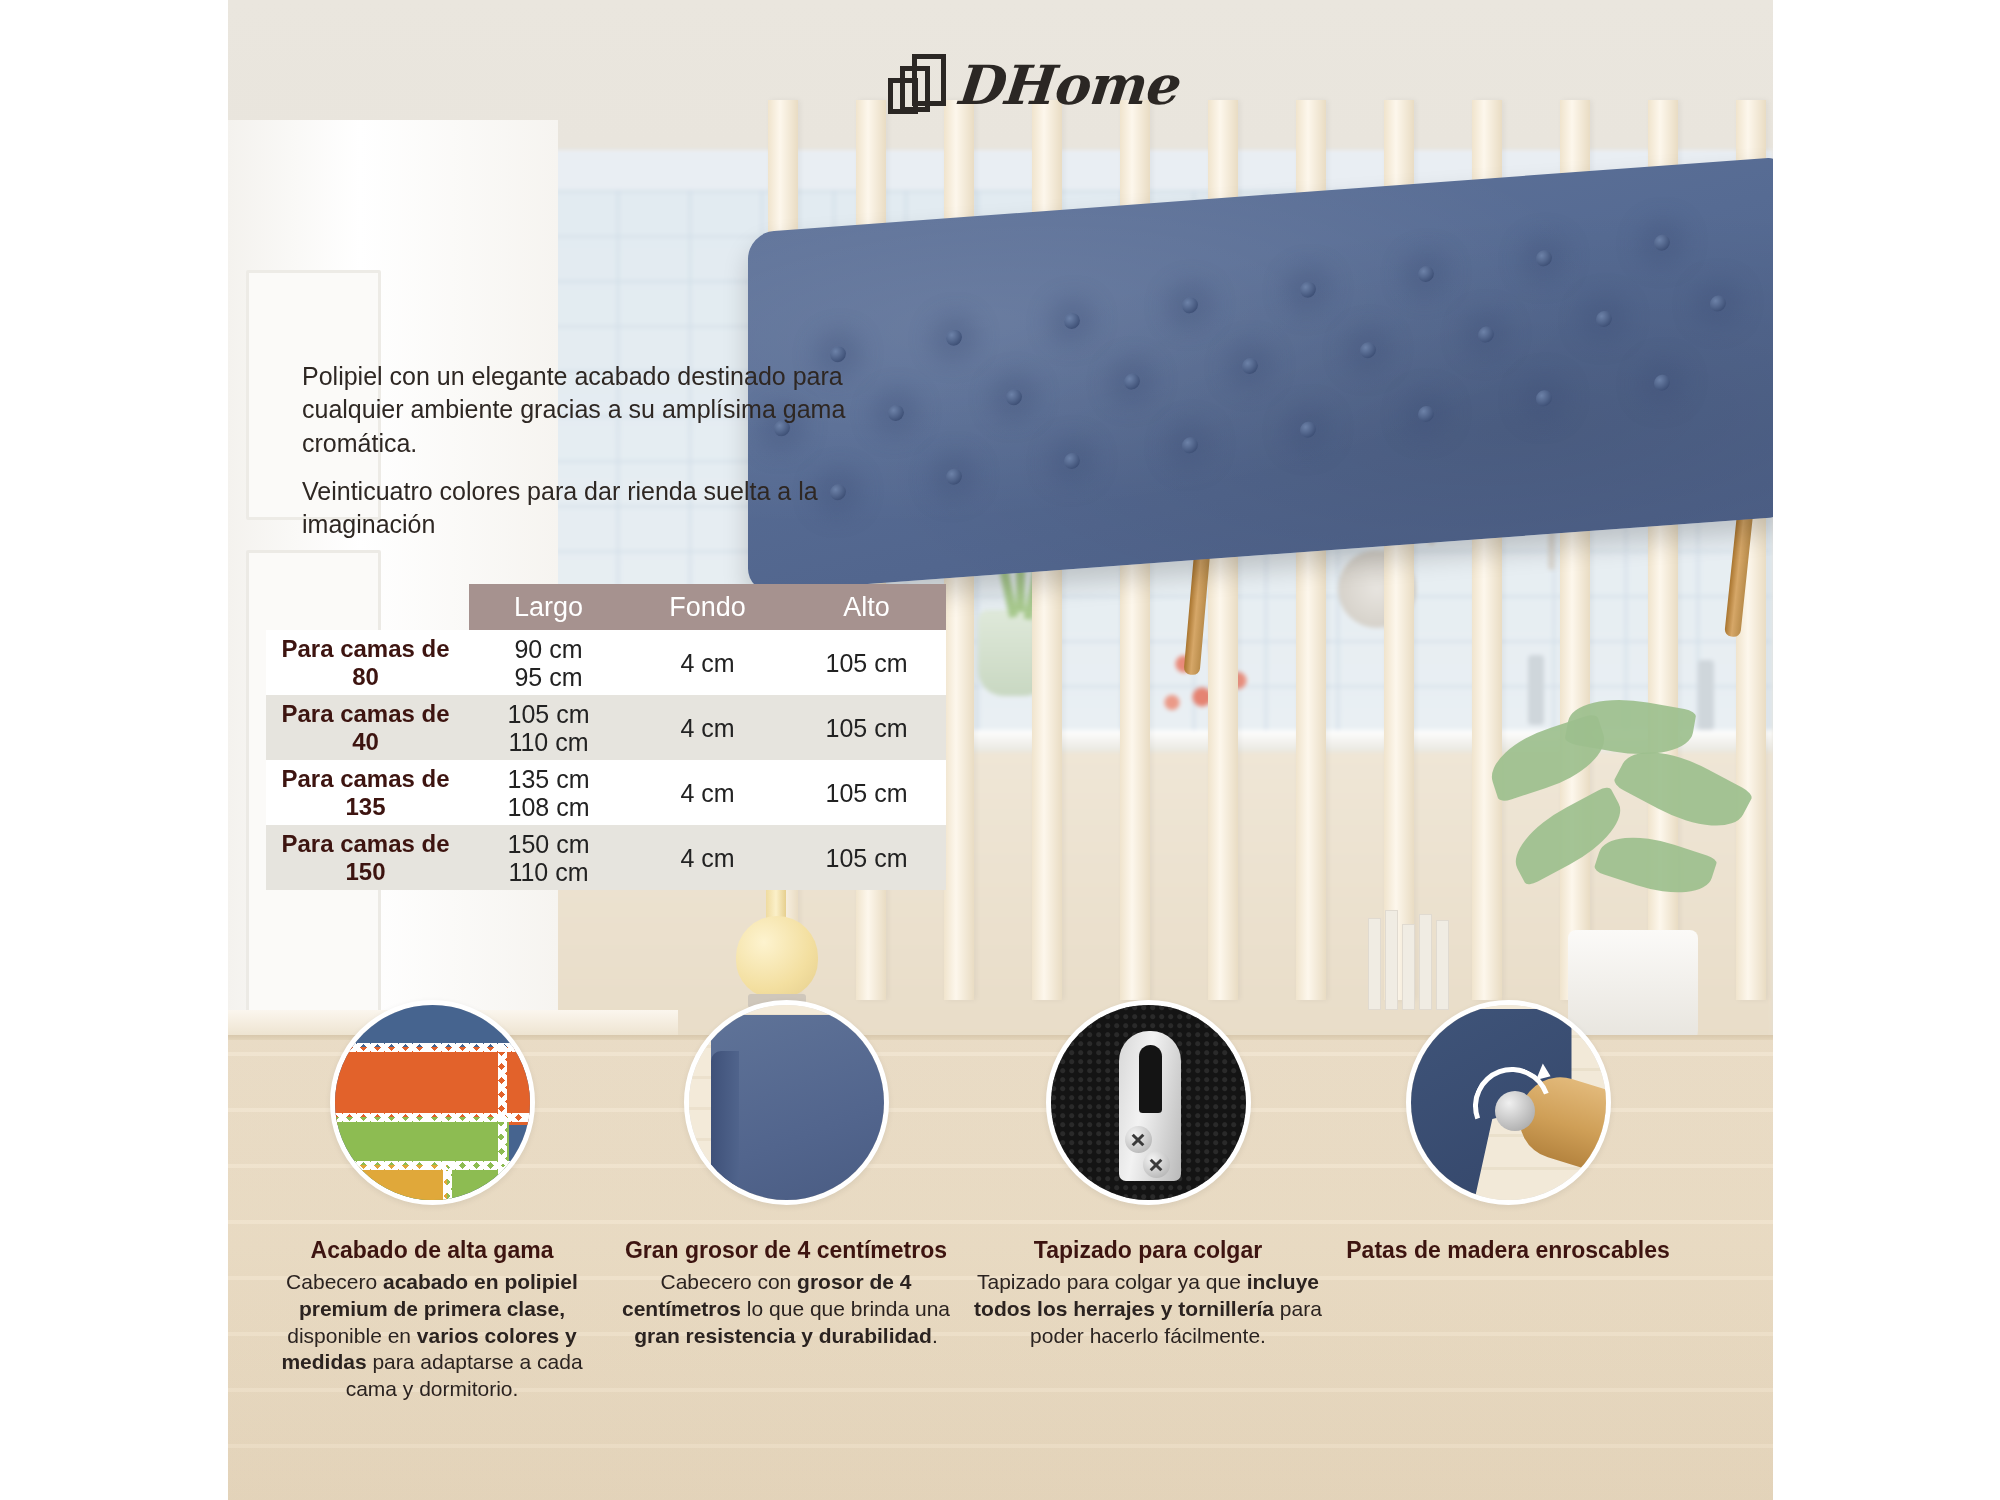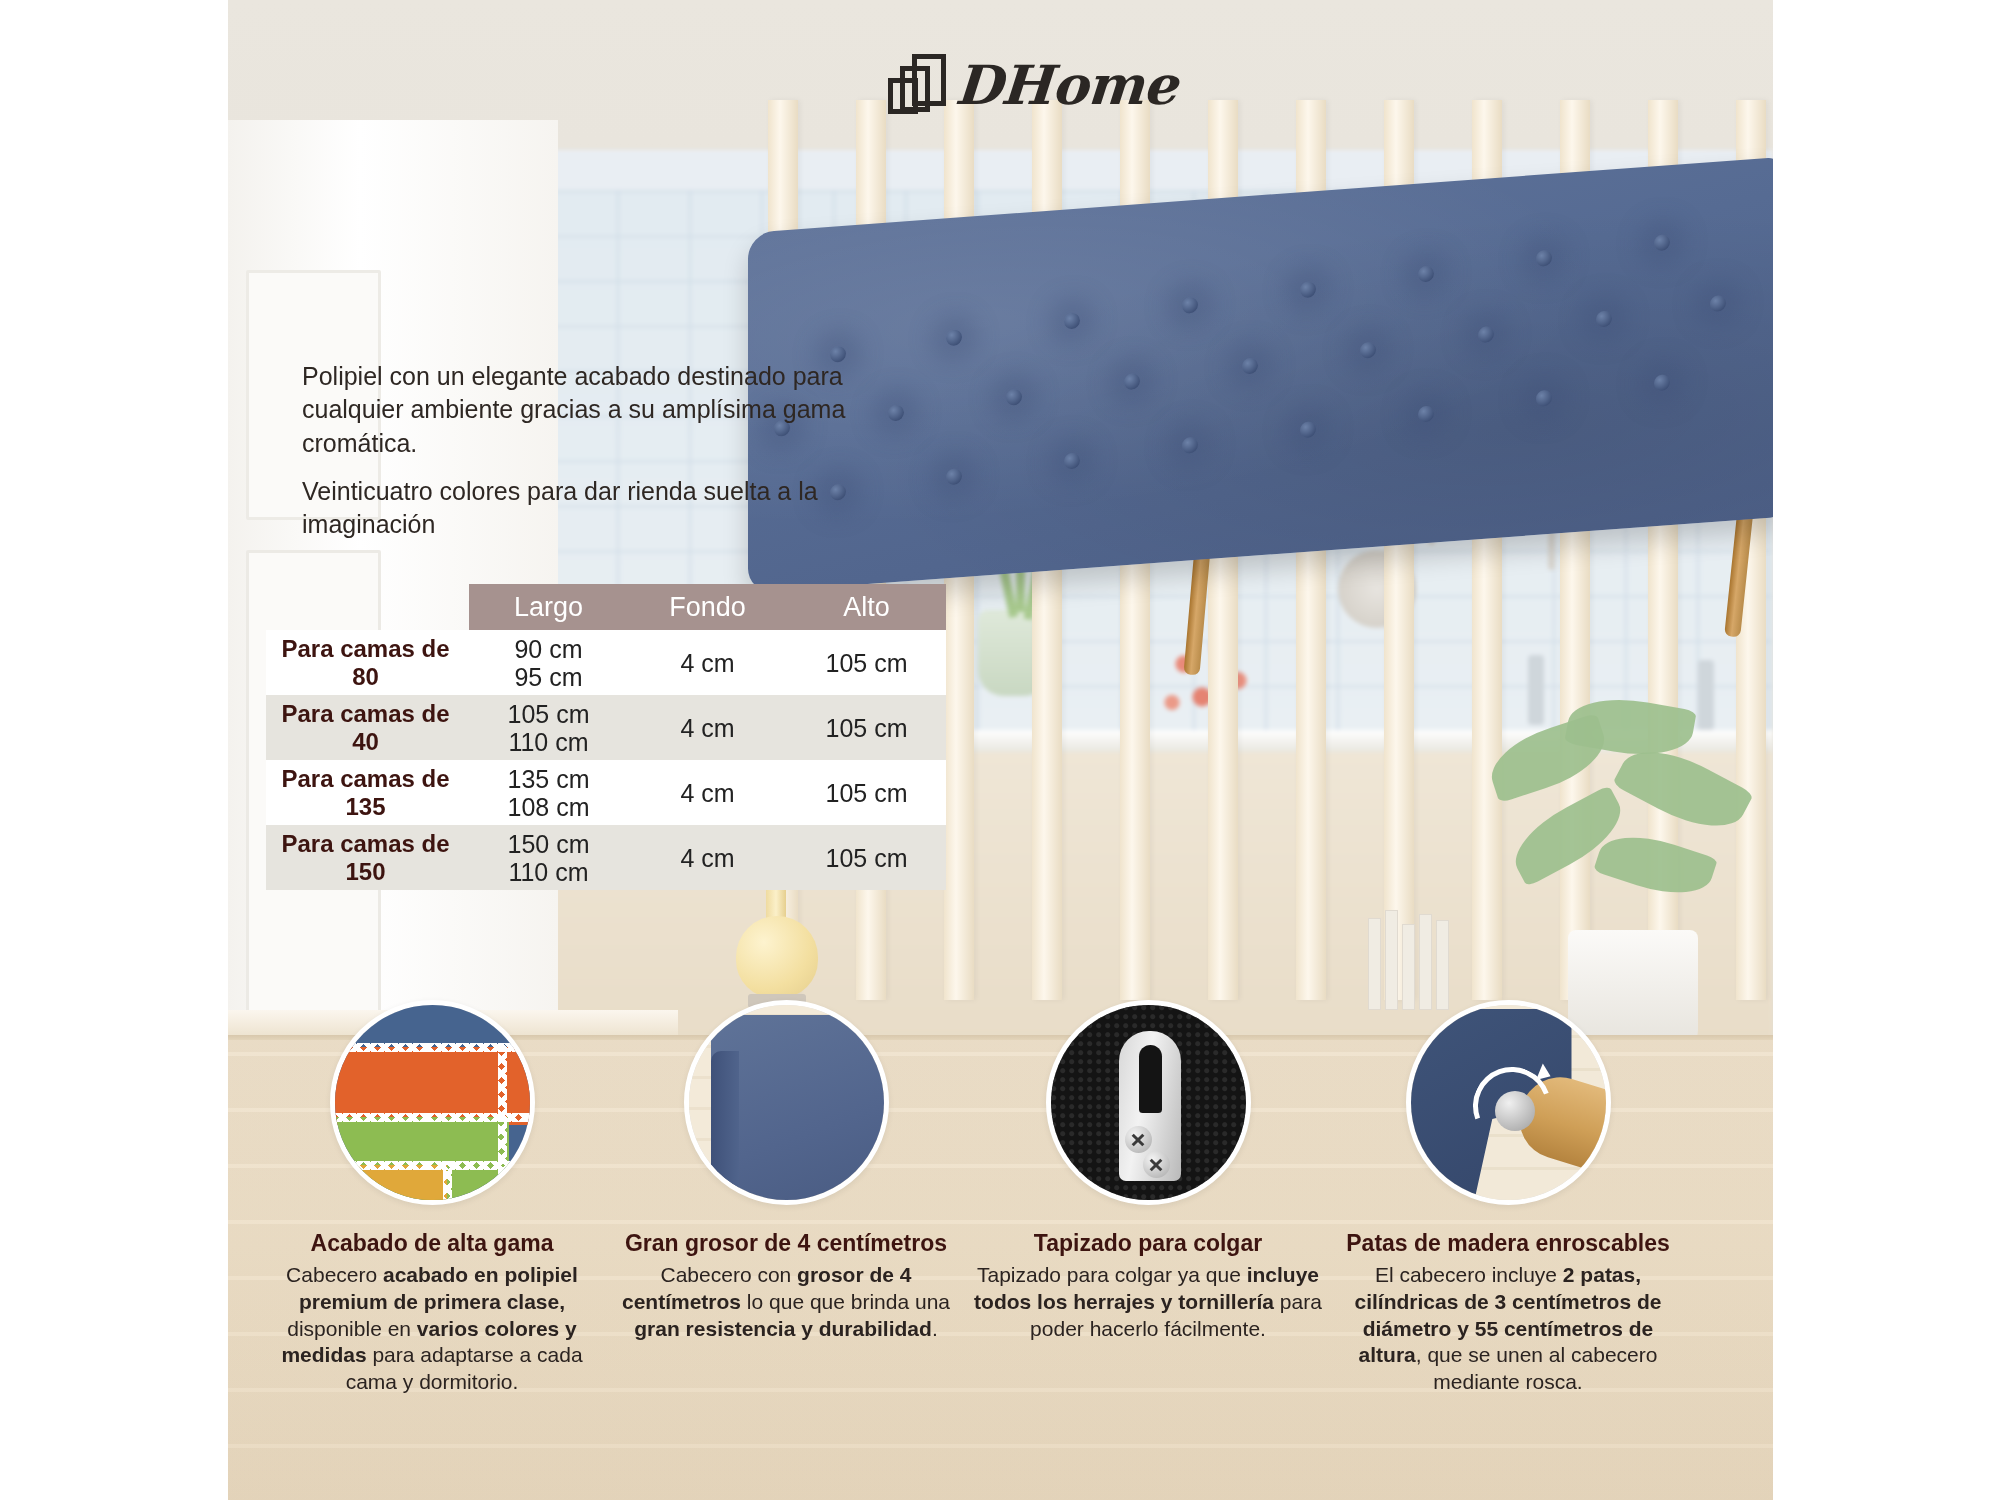--- a/index.html
+++ b/index.html
@@ -350,21 +350,21 @@
   }
   .leg-arrow-head {
     position:absolute; left:128px; top:60px;
     width:0;height:0;border-left:12px solid #ffffff;
     border-top:9px solid transparent;border-bottom:9px solid transparent;
     transform:rotate(22deg);
   }
 
   
   .ftitle {
-    margin-top:25px; text-align:center;
+    margin-top:32px; text-align:center;
     font-size:23px; font-weight:700; color:#3d1410; line-height:1.15;
   }
   .fbody {
     margin-top:6px; text-align:center;
     font-size:21px; line-height:1.27; color:#2b2320;
     padding:0 6px;
   }
   .fbody b { font-weight:700; }
 </style>
 </head>
@@ -583,19 +583,18 @@
       <div class="circle">
         <div class="leg-bg"></div>
         <div class="leg-panel"></div>
         <div class="leg-thread"></div>
         <div class="leg-wood"></div>
         <div class="leg-screw"></div>
         <div class="leg-arrow"></div>
         <div class="leg-arrow-head"></div>
       </div>
       <div class="ftitle">Patas de madera enroscables</div>
-      <div class="fbody">El cabecero incluye <b>2 patas, cilíndricas de 3 centímetros de diámetro y 55 centímetros de altura</b>, que se unen al cabecero mediante rosca.</div>
     </div>
 
   </div>
 
  </div>
 </div>
 
 </body></html>

